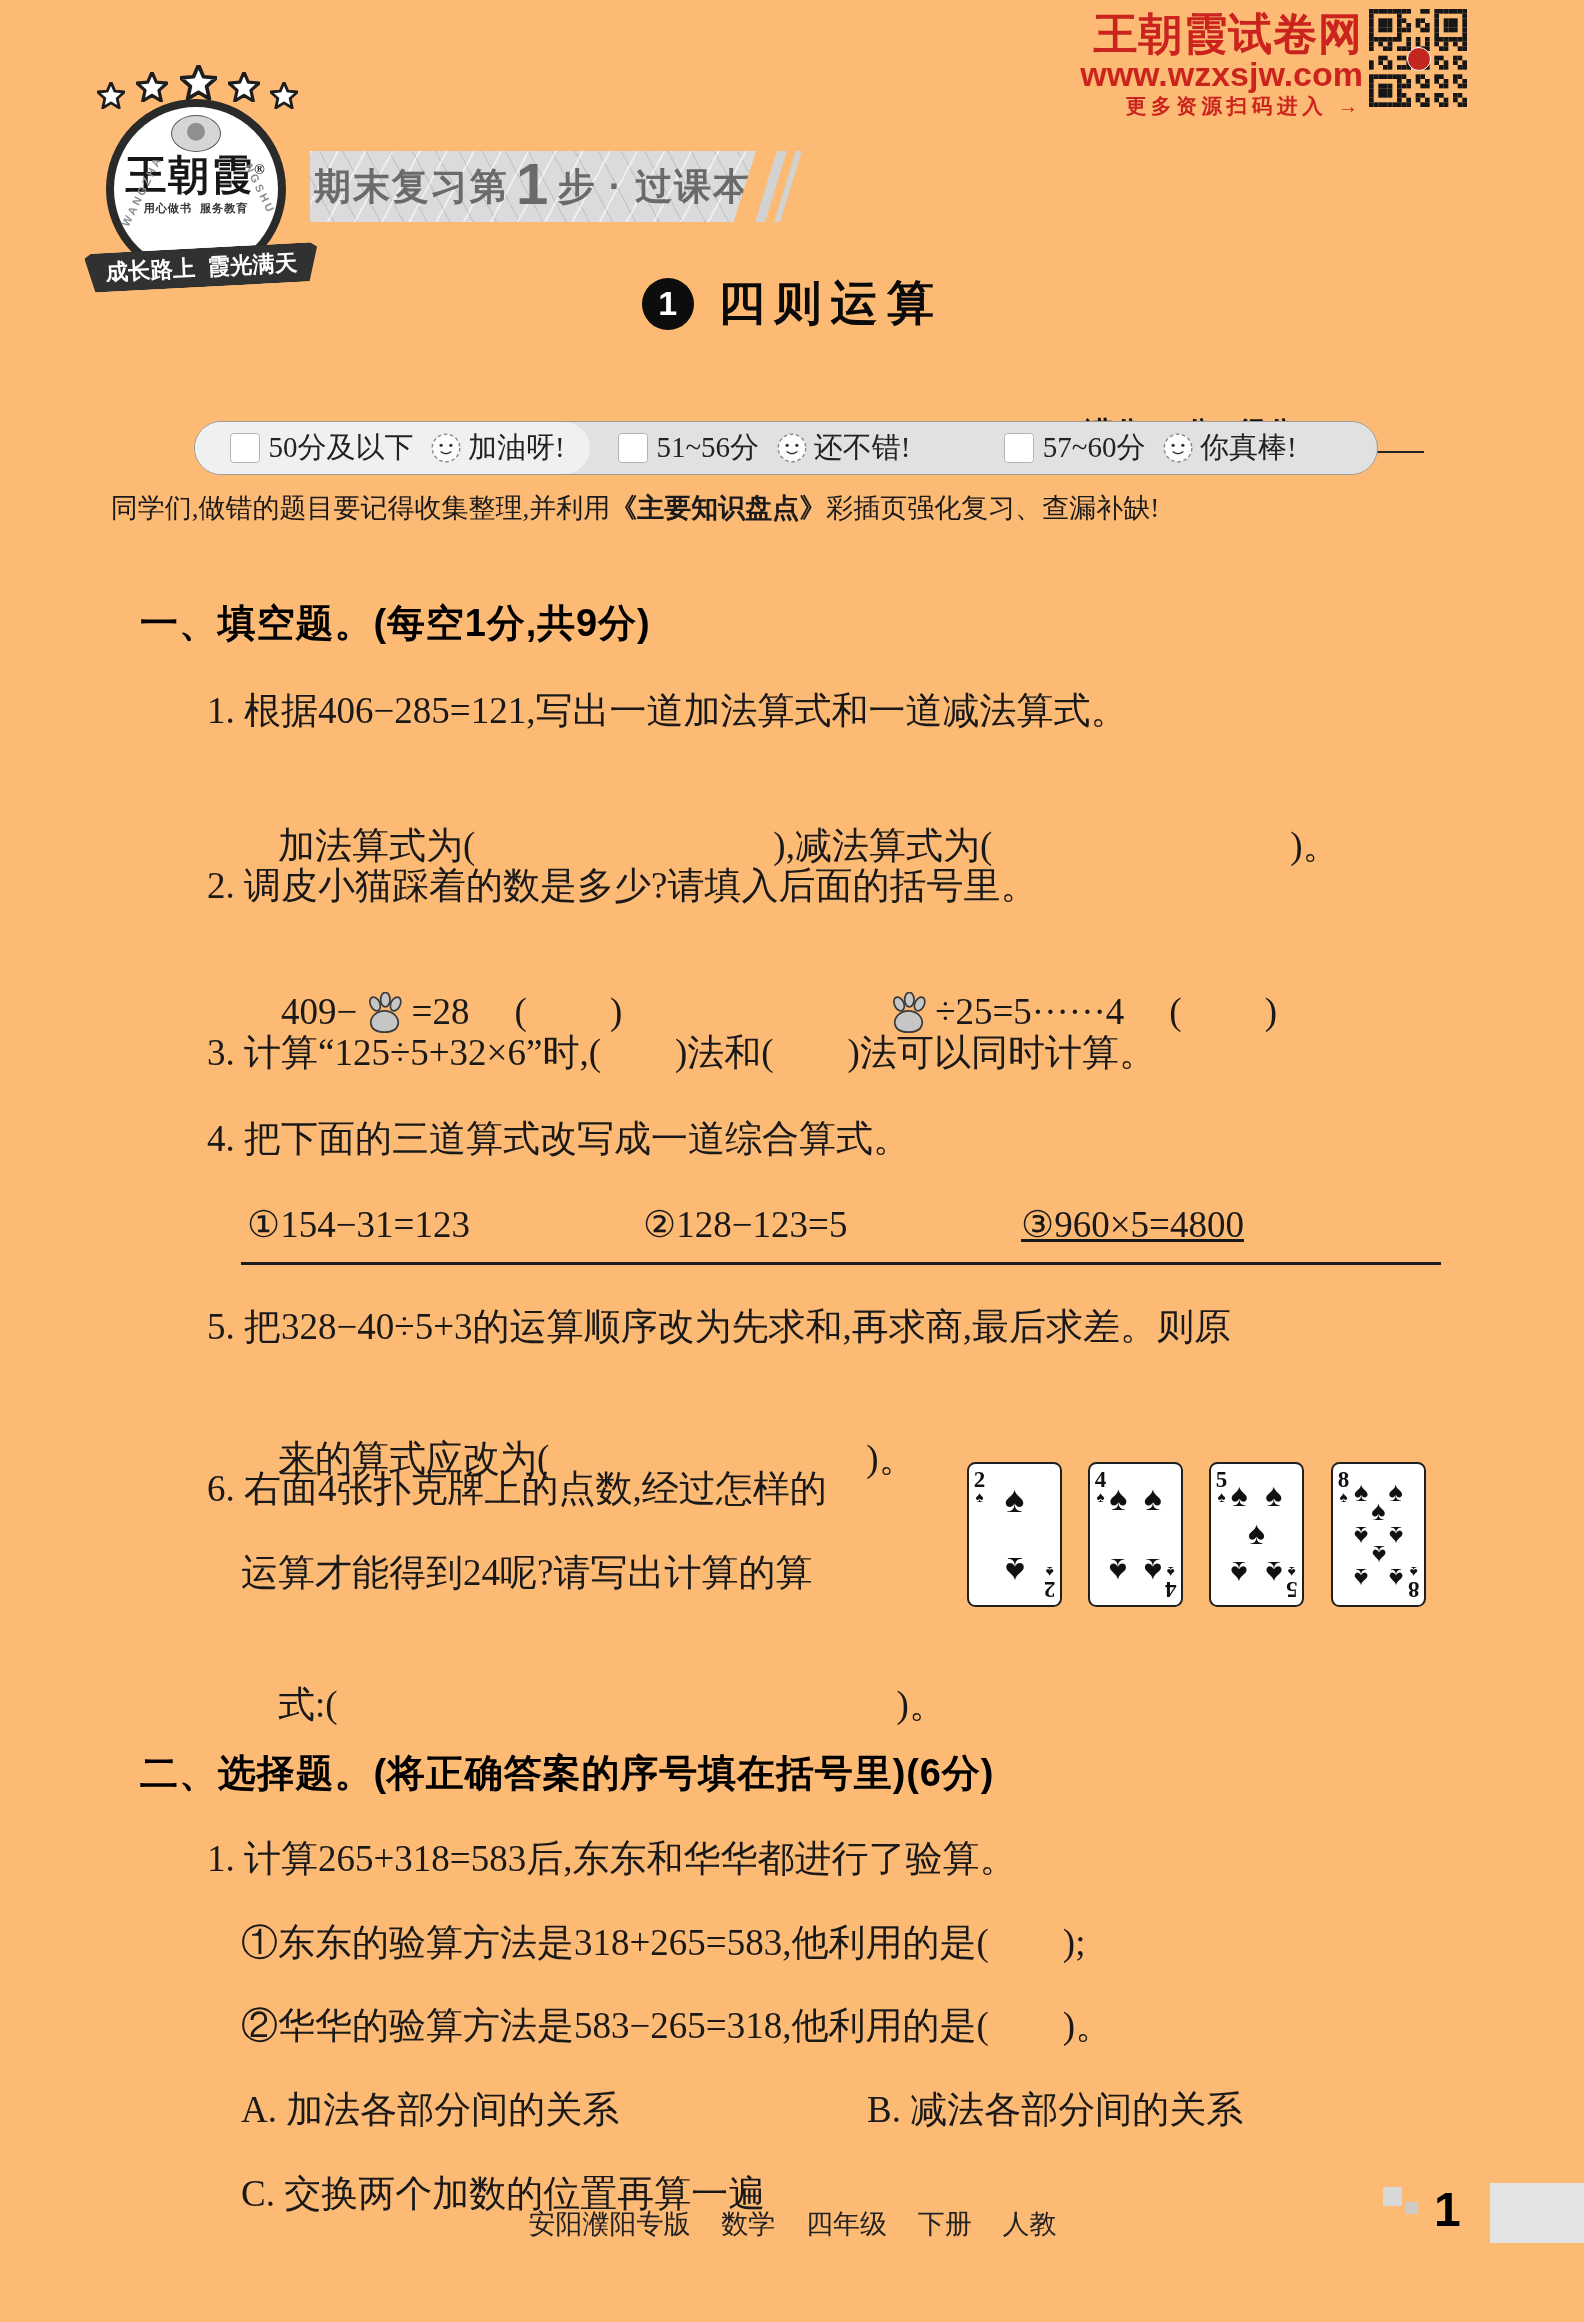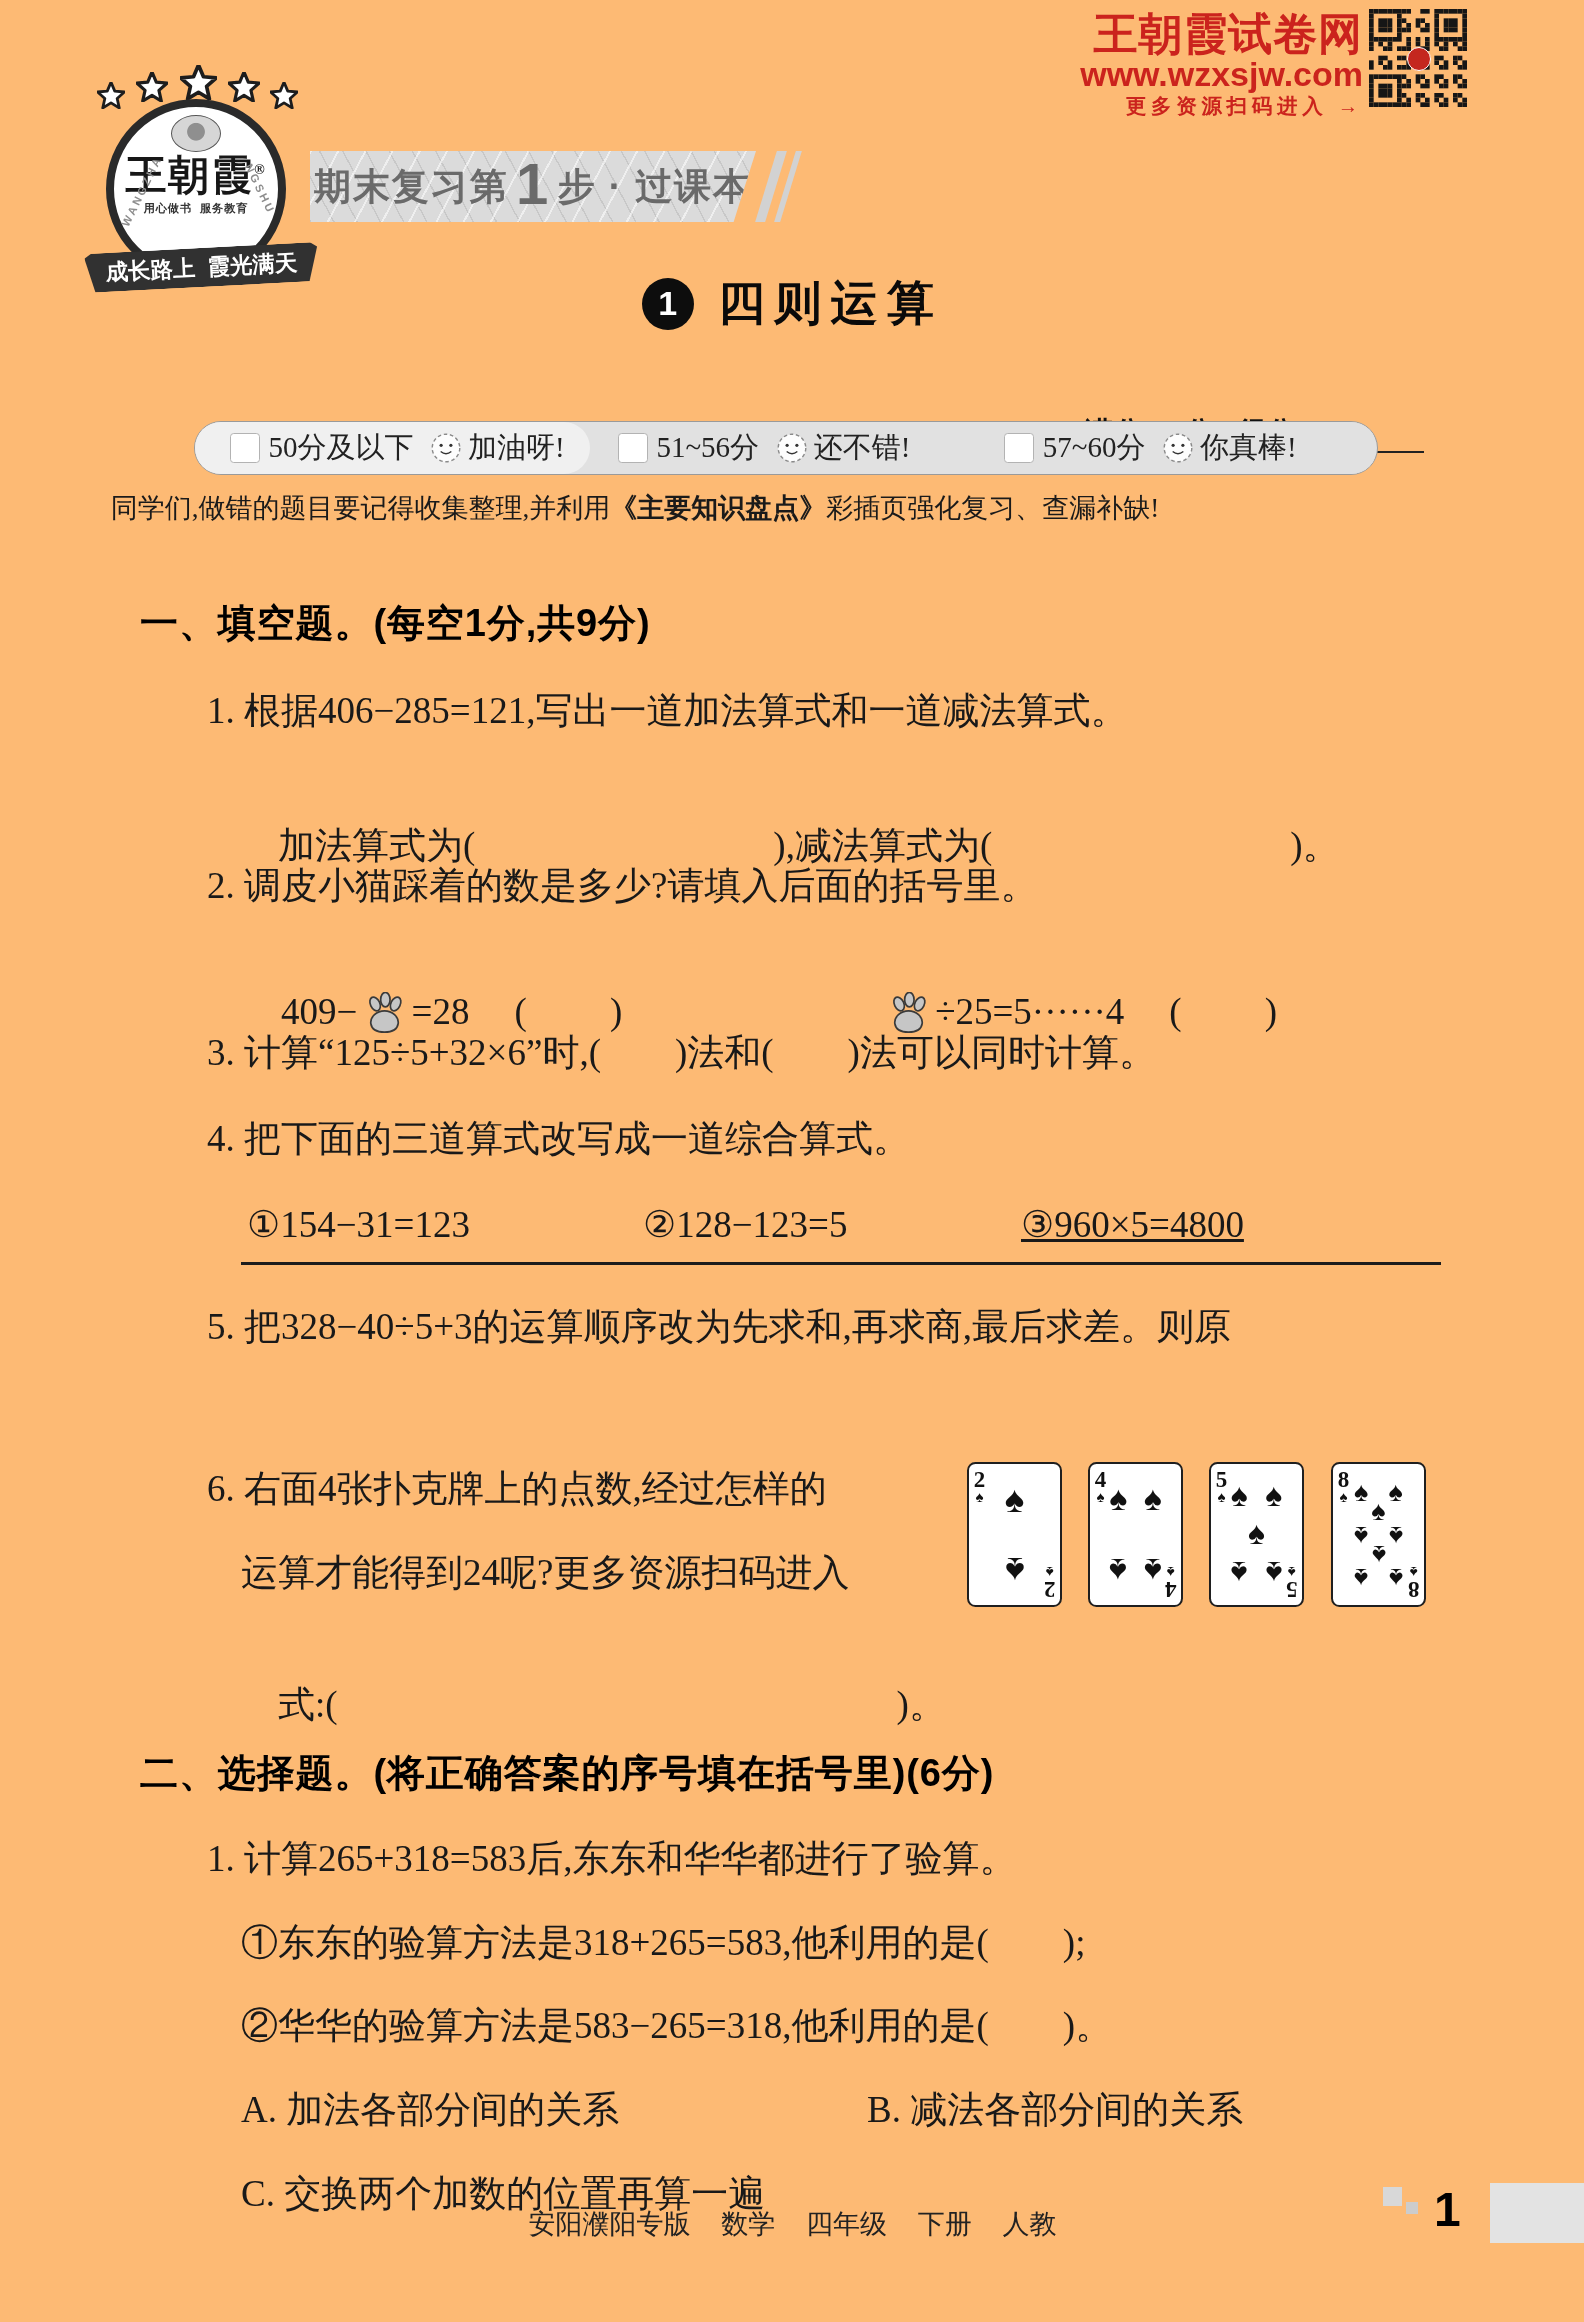--- a/index.html
+++ b/index.html
@@ -448,23 +448,26 @@
   <div class="t" style="top:1029px;left:207px;">3. 计算“125÷5+32×6”时,(        )法和(        )法可以同时计算。</div>
 
   <div class="t" style="top:1115px;left:207px;">4. 把下面的三道算式改写成一道综合算式。</div>
   <div class="t" style="top:1201px;left:247px;">①154−31=123</div>
   <div class="t" style="top:1201px;left:643px;">②128−123=5</div>
   <div class="t" style="top:1201px;left:1021px;text-decoration:underline;">③960×5=4800</div>
 
   <div class="abs divider"></div>
 
   <div class="t" style="top:1303px;left:207px;">5. 把328−40÷5+3的运算顺序改为先求和,再求商,最后求差。则原</div>
+  <div class="t" style="top:1387px;left:241px;">
+    <span>来的算式应改为(</span><span class="gap340"></span><span>)。</span>
+  </div>
 
   <div class="t" style="top:1465px;left:207px;">6. 右面4张扑克牌上的点数,经过怎样的</div>
-  <div class="t" style="top:1549px;left:241px;">运算才能得到24呢?更多资源扫码进入</div>
+  <div class="t" style="top:1549px;left:241px;">运算才能得到24呢?请写出计算的算</div>
   <div class="t" style="top:1633px;left:241px;">
     <span>式:(</span><span class="gap600"></span><span>)。</span>
   </div>
 
   <div class="abs" id="cards">
       <div class="card" style="left: 0px;">
         <div class="corner tl">
           <div class="crank">2</div>
           <div class="csuit">♠</div>
         </div>

